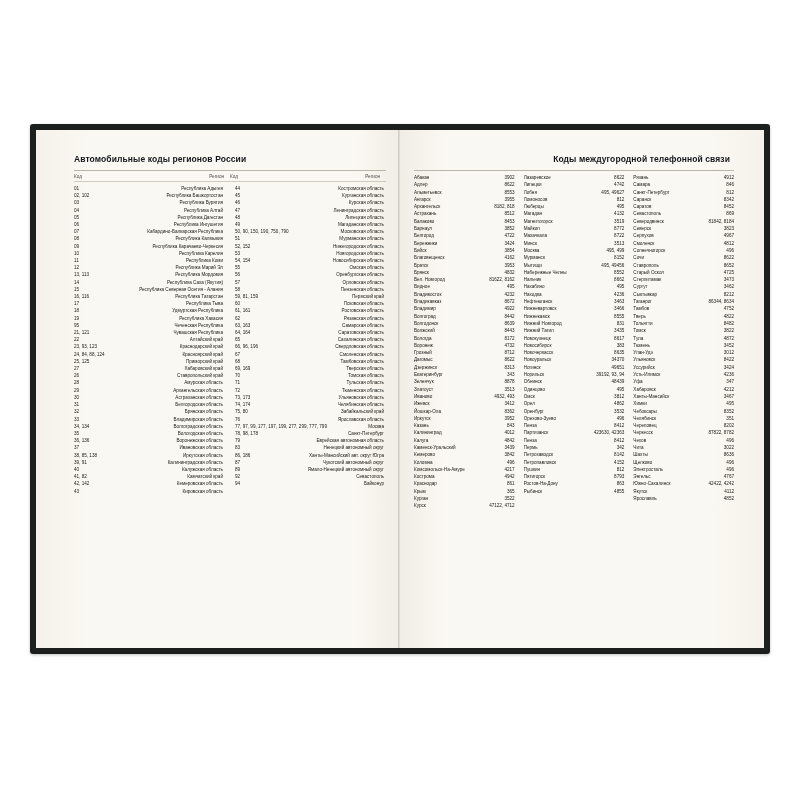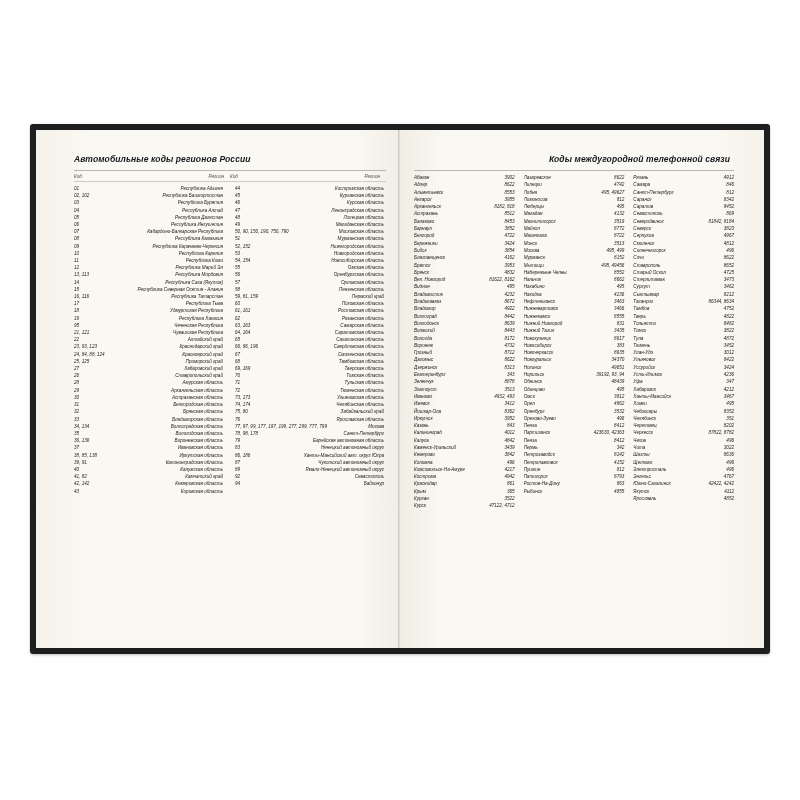--- a/index.html
+++ b/index.html
@@ -26,21 +26,20 @@
     position:absolute;
     left:6px; top:6px;
     width:728px; height:518px;
     background:#f7f5ef;
     display:flex;
   }
   .page{
     position:relative;
     width:364px;height:518px;
     box-sizing:border-box;
-    font-style:italic;
   }
   .page.left{
     padding:24px 14px 10px 38px;
     background:linear-gradient(to right,#f4f2ea 0%,#faf8f2 14%,#faf8f2 88%,#efede4 100%);
   }
   .page.right{
     padding:24px 30px 10px 14px;
     background:linear-gradient(to left,#f4f2ea 0%,#faf8f2 14%,#faf8f2 88%,#efede4 100%);
   }
   .spine{

